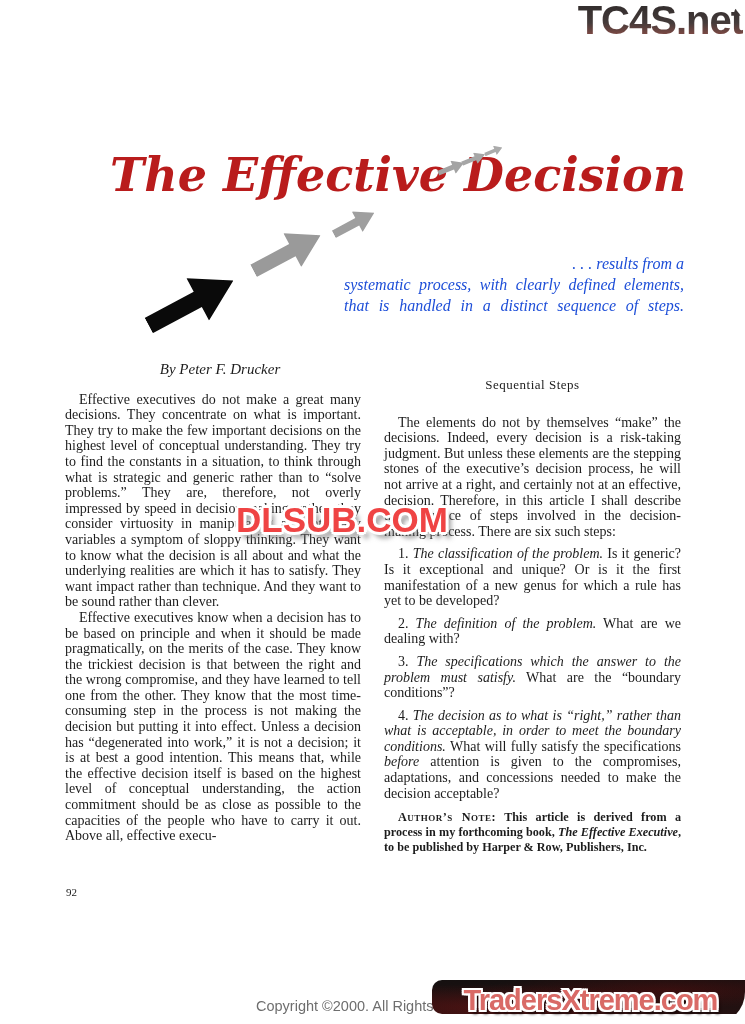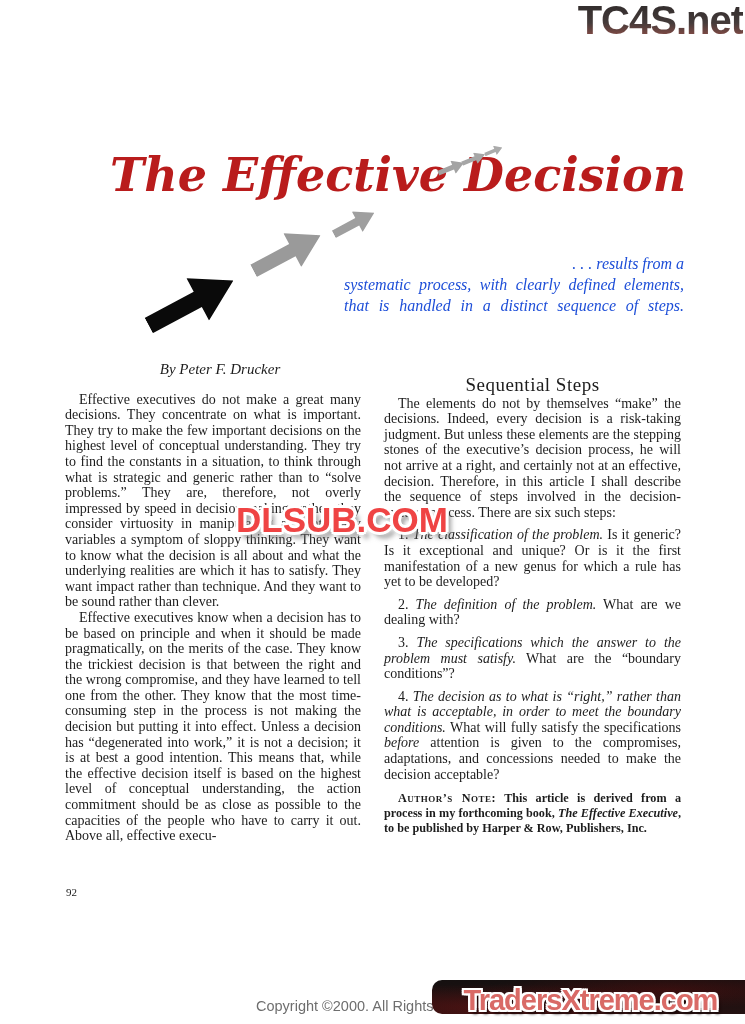--- a/index.html
+++ b/index.html
@@ -5,20 +5,21 @@
   * { margin: 0; padding: 0; box-sizing: border-box; }
   html, body { background: #ffffff; }
   .page {
     position: relative;
     width: 745px;
     height: 1024px;
     background: #ffffff;
     overflow: hidden;
     font-family: "Liberation Serif", serif;
     color: #1c1c1c;
+    border-radius: 32px;
   }
 
   
   .wm-top {
     position: absolute;
     top: -2px;
     right: 2px;
     font-family: "Liberation Sans", sans-serif;
     font-weight: bold;
     font-size: 40px;
@@ -74,26 +75,26 @@
   .byline {
     text-align: center;
     font-style: italic;
     font-size: 15px;
     margin-bottom: 14px;
     text-indent: 0;
   }
   .col p { text-indent: 14px; }
   .col p.no-indent { text-indent: 0; }
   .sec-head {
-    font-size: 19px;
+    font-size: 13px;
     font-weight: normal;
     text-align: center;
     text-align-last: center;
     margin-top: 15px;
-    margin-bottom: 3px;
+    margin-bottom: 22px;
     letter-spacing: 0.5px;
   }
   .step { margin-top: 7px; }
   .step .it, .it { font-style: italic; }
   .authors-note {
     margin-top: 9px;
     font-size: 12.2px;
     line-height: 15px;
     font-weight: bold;
   }

